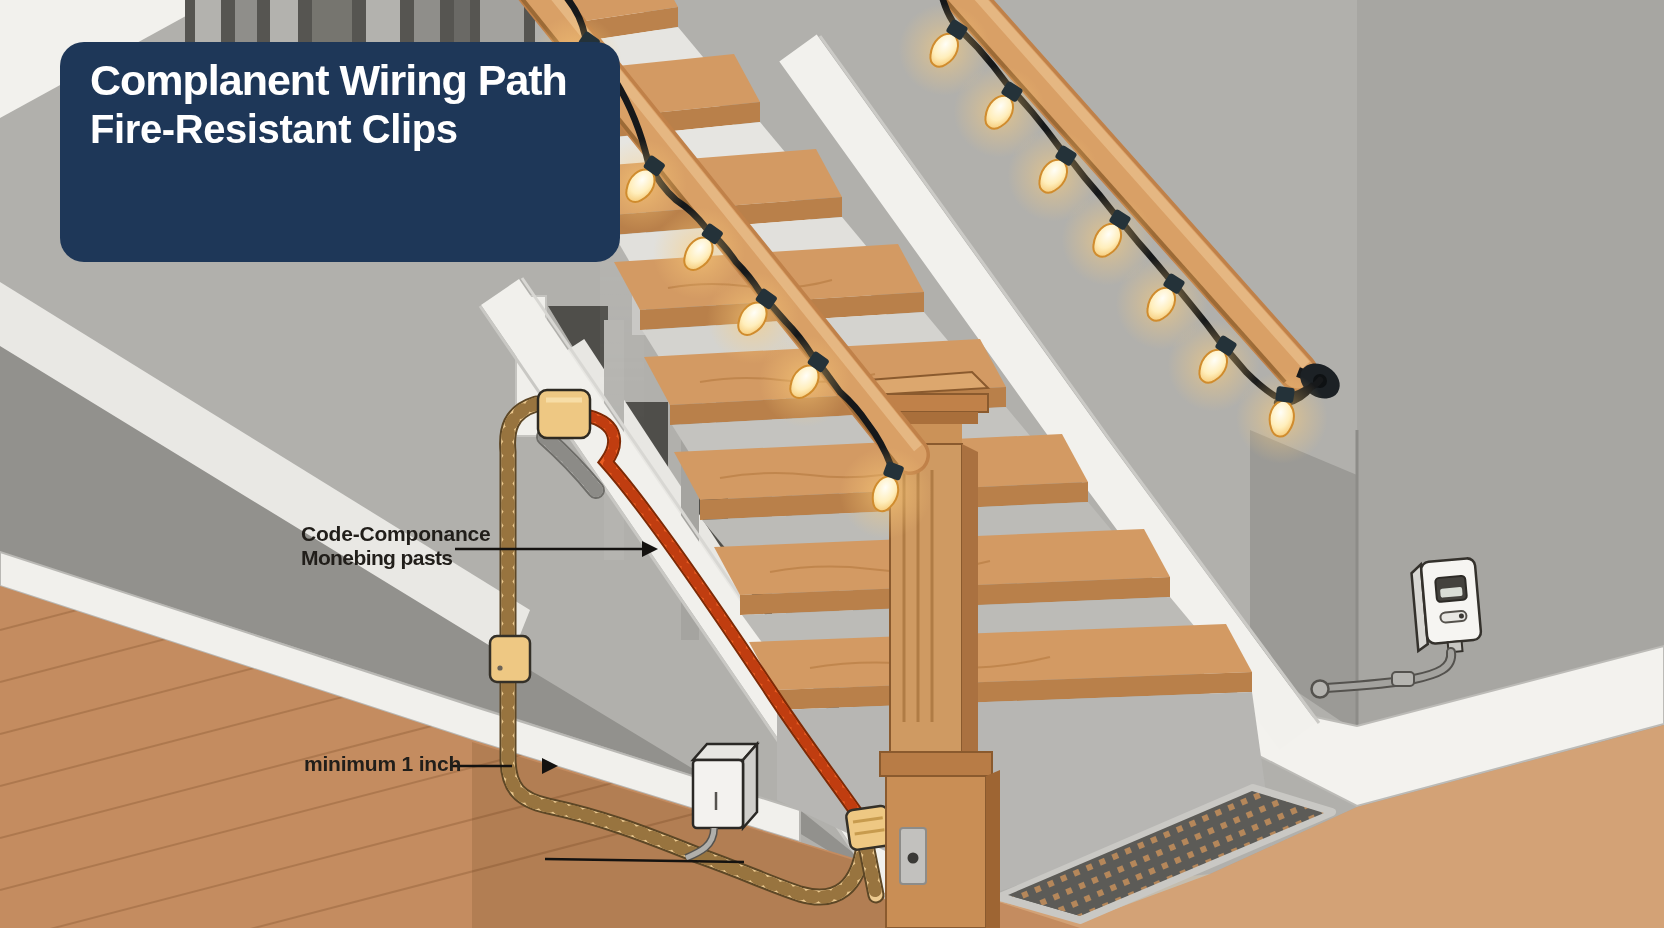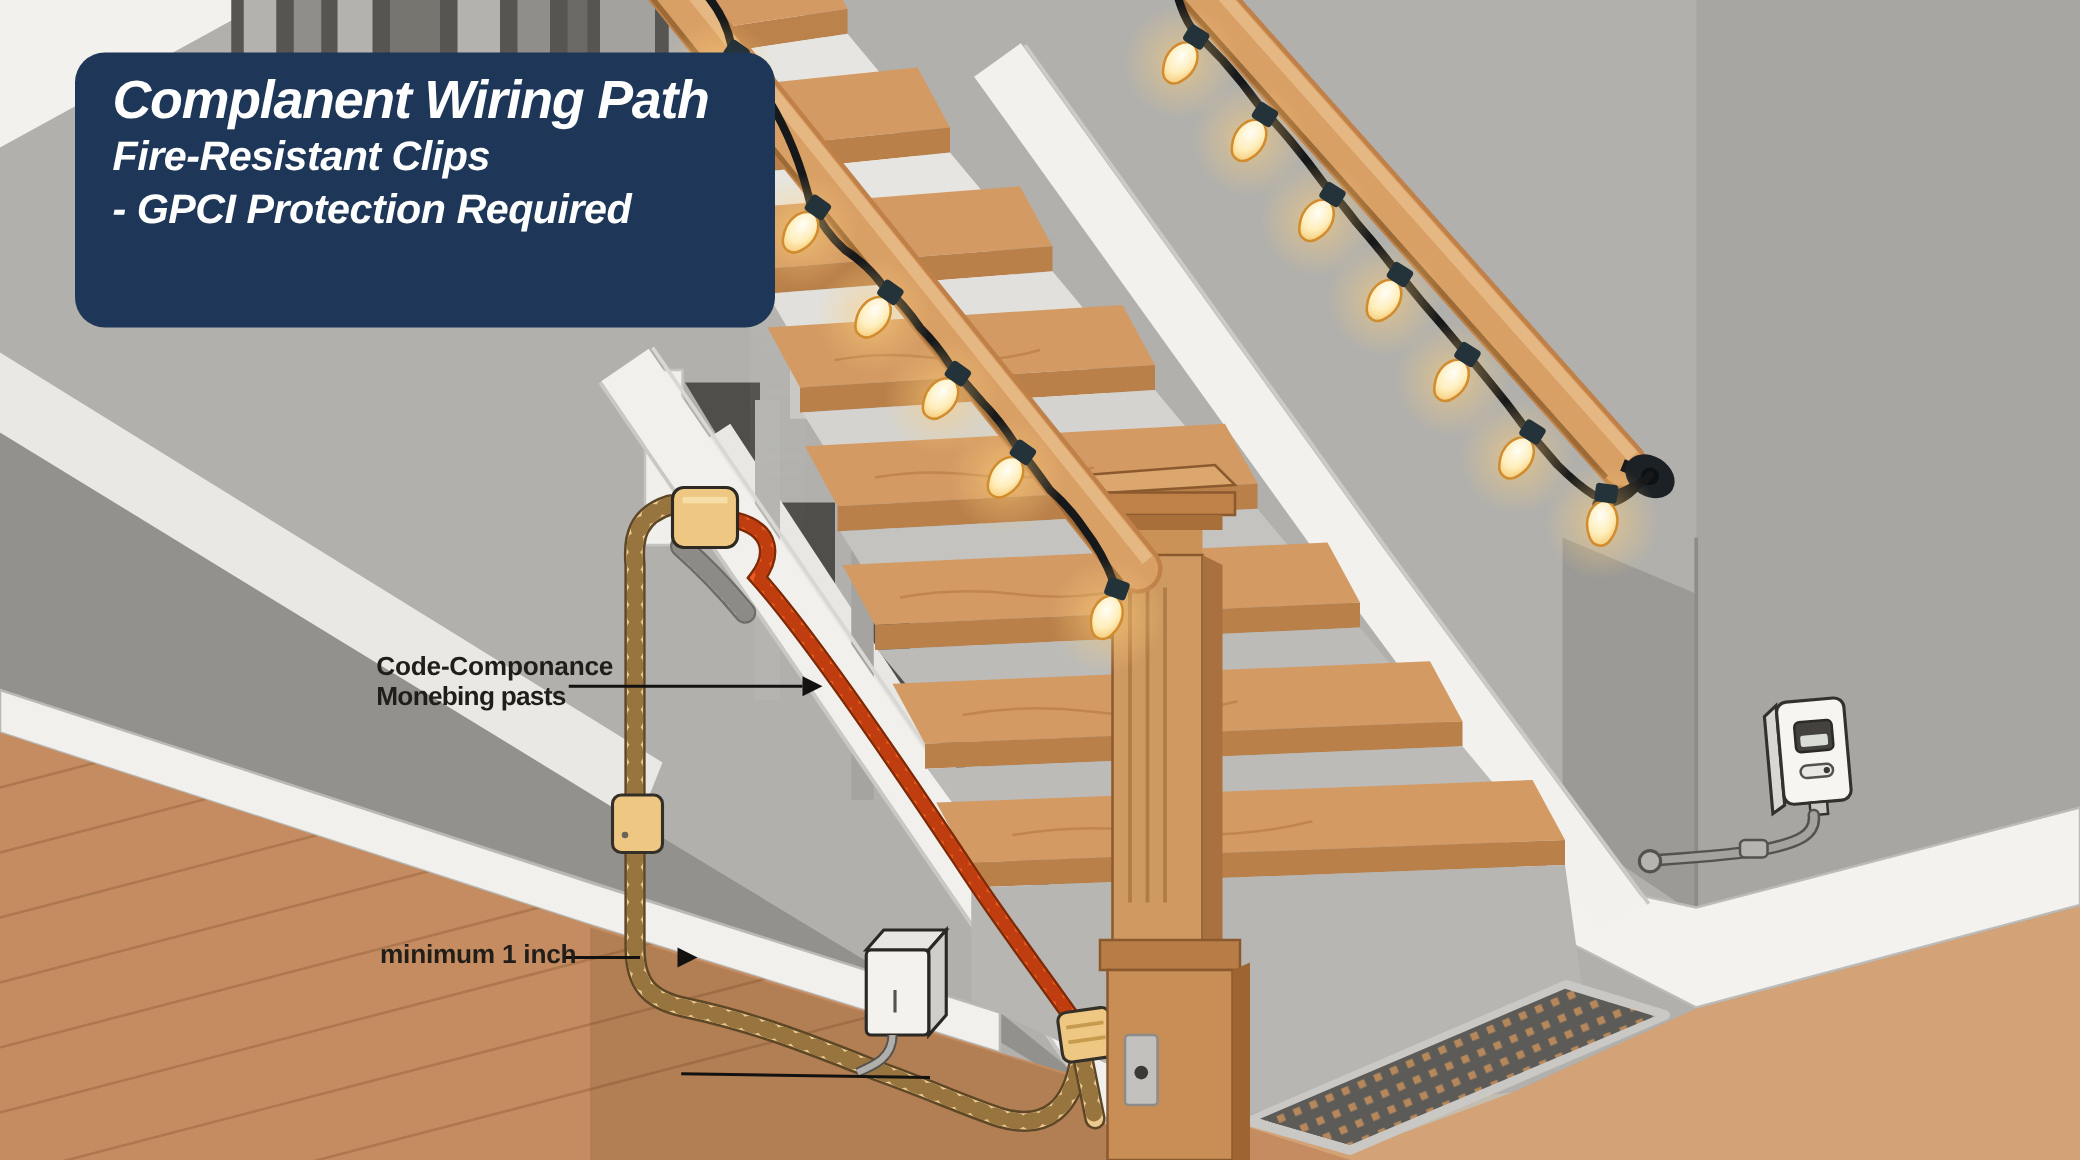--- a/index.html
+++ b/index.html
@@ -1,23 +1,23 @@
 <!DOCTYPE html>
 <html style="--callout-bg: #1e3758; --callout-text: #ffffff; --label-text: #211e1a; --wall: #b1b0ac; --understair-wall: #92918d; --floor-wood: #c48c60; --stair-wood: #d39a63; --handrail-wood: #d9a066; --riser-gray: #b9b8b4; --string-cable: #16181a; --bulb-glow: #ffcf7a; --rope-cable: #ecc98f; --orange-cable: #ea5c22; --clip-yellow: #eec883; --mat-dark: #5c5b57;"><head>
 <meta charset="utf-8">
 <style>
   html,body{margin:0;padding:0;background:#6e6d6a;}
   .stage{position:relative;width:1664px;height:928px;overflow:hidden;
          font-family:"Liberation Sans",sans-serif;background:#b1b0ac;}
   .stage svg{position:absolute;left:0;top:0;}
   .callout{position:absolute;left:60px;top:42px;width:560px;height:220px;
            box-sizing:border-box;background:var(--callout-bg,#1e3758);
-           border-radius:24px;padding:14px 18px 0 30px;color:var(--callout-text,#fff);font-style:italic;}
+           border-radius:24px;padding:14px 18px 0 30px;color:var(--callout-text,#fff);}
   .callout .title{font-size:43px;font-weight:800;letter-spacing:-1px;line-height:1.12;}
-  .callout .item{font-size:33px;font-weight:700;letter-spacing:-0.4px;line-height:1.27;}
+  .callout .item{font-size:40px;font-weight:700;letter-spacing:-0.4px;line-height:1.27;}
   .label{position:absolute;color:var(--label-text,#211e1a);font-weight:700;
          font-size:21px;line-height:1.12;letter-spacing:-0.2px;white-space:nowrap;}
   .label .l2{letter-spacing:-0.6px;}
 </style>
 </head>
 <body>
 
 <div class="stage">
 
 <svg width="1664" height="928" viewBox="0 0 1664 928">
@@ -328,21 +328,20 @@
     <polygon points="642,541 658,549 642,557" fill="#141210" stroke="none"></polygon>
     <line x1="452" y1="766" x2="512" y2="766"></line>
     <polygon points="542,758 558,766 542,774" fill="#141210" stroke="none"></polygon>
     <line x1="545" y1="859" x2="744" y2="862"></line>
   </g>
 </svg>
 
 <div class="callout">
   <div class="title">Complanent Wiring Path</div>
   <div class="item">Fire-Resistant Clips</div>
-  <div class="item">- GPCI Protection Required</div>
 </div>
 
 <div class="label" style="left:287px;top:522px;margin-left:14px;">
   <div>Code-Componance</div>
   <div class="l2">Monebing pasts</div>
 </div>
 <div class="label" style="left:304px;top:752px;">
   <div>minimum 1 inch</div>
 </div>
 

